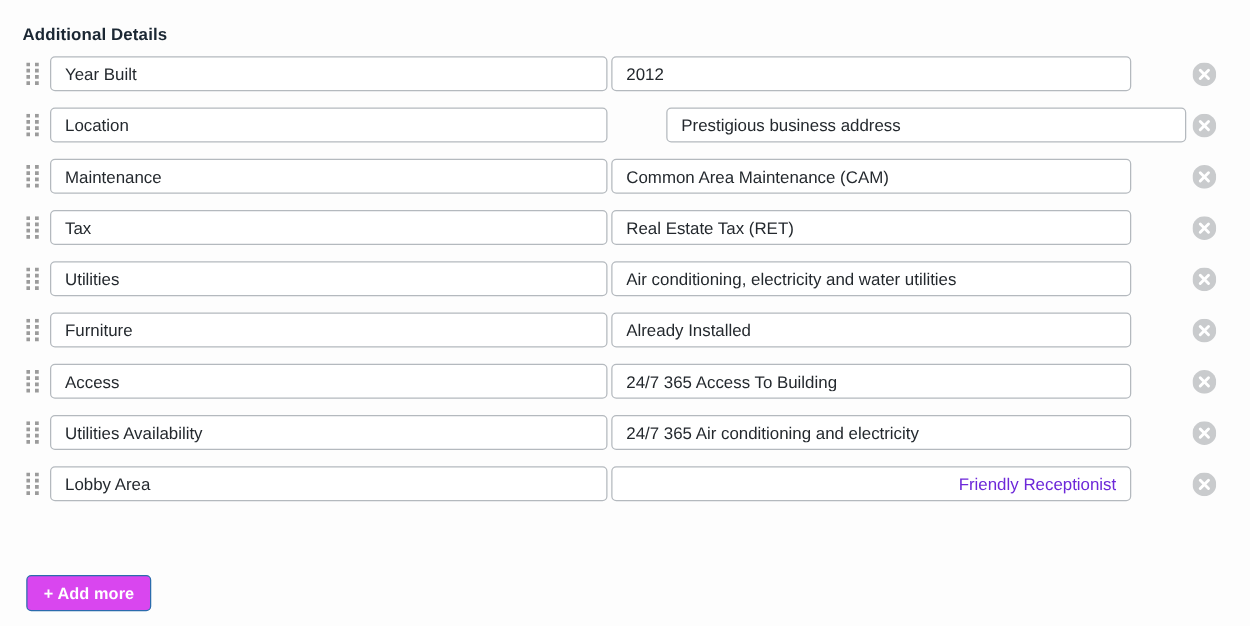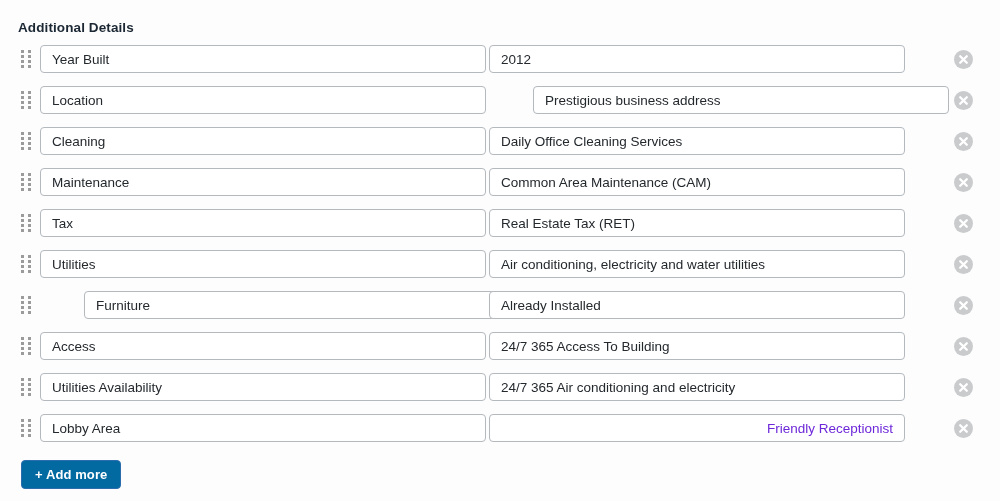--- a/index.html
+++ b/index.html
@@ -165,44 +165,20 @@
     <input class="field field-key" type="text" value="Location" placeholder="Label" style="border-color: rgb(180, 185, 190); color: rgb(36, 41, 46);">
     <input class="field field-value" type="text" value="Prestigious business address" placeholder="Value" style="border-color: rgb(180, 185, 190); color: rgb(36, 41, 46); margin-left: 44px;">
     <button class="remove-btn">
       <svg width="19" height="19" viewBox="0 0 19 19" xmlns="http://www.w3.org/2000/svg">
         <circle cx="9.5" cy="9.5" r="9.5" fill="#c9cbcd"></circle>
         <path d="M6.2 6.2 L12.8 12.8 M12.8 6.2 L6.2 12.8" stroke="#ffffff" stroke-width="2.3" stroke-linecap="round"></path>
       </svg>
     </button>
   </div>
 
-  <div class="detail-row">
-    <span class="drag-handle">
-      <svg width="11" height="19" viewBox="0 0 11 19" xmlns="http://www.w3.org/2000/svg">
-        <g fill="#9b9b9b">
-          <rect x="0" y="0" width="3" height="3"></rect>
-          <rect x="7" y="0" width="3" height="3"></rect>
-          <rect x="0" y="5" width="3" height="3"></rect>
-          <rect x="7" y="5" width="3" height="3"></rect>
-          <rect x="0" y="10" width="3" height="3"></rect>
-          <rect x="7" y="10" width="3" height="3"></rect>
-          <rect x="0" y="15" width="3" height="3"></rect>
-          <rect x="7" y="15" width="3" height="3"></rect>
-        </g>
-      </svg>
-    </span>
-    <input class="field field-key" type="text" value="Cleaning" placeholder="Label" style="border-color: rgb(180, 185, 190); color: rgb(36, 41, 46);">
-    <input class="field field-value" type="text" value="Daily Office Cleaning Services" placeholder="Value" style="border-color: rgb(180, 185, 190); color: rgb(36, 41, 46);">
-    <button class="remove-btn">
-      <svg width="19" height="19" viewBox="0 0 19 19" xmlns="http://www.w3.org/2000/svg">
-        <circle cx="9.5" cy="9.5" r="9.5" fill="#c9cbcd"></circle>
-        <path d="M6.2 6.2 L12.8 12.8 M12.8 6.2 L6.2 12.8" stroke="#ffffff" stroke-width="2.3" stroke-linecap="round"></path>
-      </svg>
-    </button>
-  </div>
 
   <div class="detail-row">
     <span class="drag-handle">
       <svg width="11" height="19" viewBox="0 0 11 19" xmlns="http://www.w3.org/2000/svg">
         <g fill="#9b9b9b">
           <rect x="0" y="0" width="3" height="3"></rect>
           <rect x="7" y="0" width="3" height="3"></rect>
           <rect x="0" y="5" width="3" height="3"></rect>
           <rect x="7" y="5" width="3" height="3"></rect>
           <rect x="0" y="10" width="3" height="3"></rect>
@@ -280,21 +256,21 @@
           <rect x="7" y="0" width="3" height="3"></rect>
           <rect x="0" y="5" width="3" height="3"></rect>
           <rect x="7" y="5" width="3" height="3"></rect>
           <rect x="0" y="10" width="3" height="3"></rect>
           <rect x="7" y="10" width="3" height="3"></rect>
           <rect x="0" y="15" width="3" height="3"></rect>
           <rect x="7" y="15" width="3" height="3"></rect>
         </g>
       </svg>
     </span>
-    <input class="field field-key" type="text" value="Furniture" placeholder="Label" style="border-color: rgb(180, 185, 190); color: rgb(36, 41, 46); margin-left: 44px;">
+    <input class="field field-key" type="text" value="Furniture" placeholder="Label" style="border-color: rgb(180, 185, 190); color: rgb(36, 41, 46);">
     <input class="field field-value" type="text" value="Already Installed" placeholder="Value" style="border-color: rgb(180, 185, 190); color: rgb(36, 41, 46);">
     <button class="remove-btn">
       <svg width="19" height="19" viewBox="0 0 19 19" xmlns="http://www.w3.org/2000/svg">
         <circle cx="9.5" cy="9.5" r="9.5" fill="#c9cbcd"></circle>
         <path d="M6.2 6.2 L12.8 12.8 M12.8 6.2 L6.2 12.8" stroke="#ffffff" stroke-width="2.3" stroke-linecap="round"></path>
       </svg>
     </button>
   </div>
 
   <div class="detail-row">
@@ -366,15 +342,15 @@
     <input class="field field-value" type="text" value="Friendly Receptionist" placeholder="Value" style="border-color: rgb(180, 185, 190); color: #6d28d9; text-align: right;">
     <button class="remove-btn">
       <svg width="19" height="19" viewBox="0 0 19 19" xmlns="http://www.w3.org/2000/svg">
         <circle cx="9.5" cy="9.5" r="9.5" fill="#c9cbcd"></circle>
         <path d="M6.2 6.2 L12.8 12.8 M12.8 6.2 L6.2 12.8" stroke="#ffffff" stroke-width="2.3" stroke-linecap="round"></path>
       </svg>
     </button>
   </div>
 </div>
 
-  <button id="add-more-button" style="background: #0369a1; border-color: rgb(43, 108, 172);">+ Add more</button>
+  <button id="add-more-button" style="background: #d946ef; border-color: rgb(43, 108, 172);">+ Add more</button>
 
 </div>
 
 </body></html>

